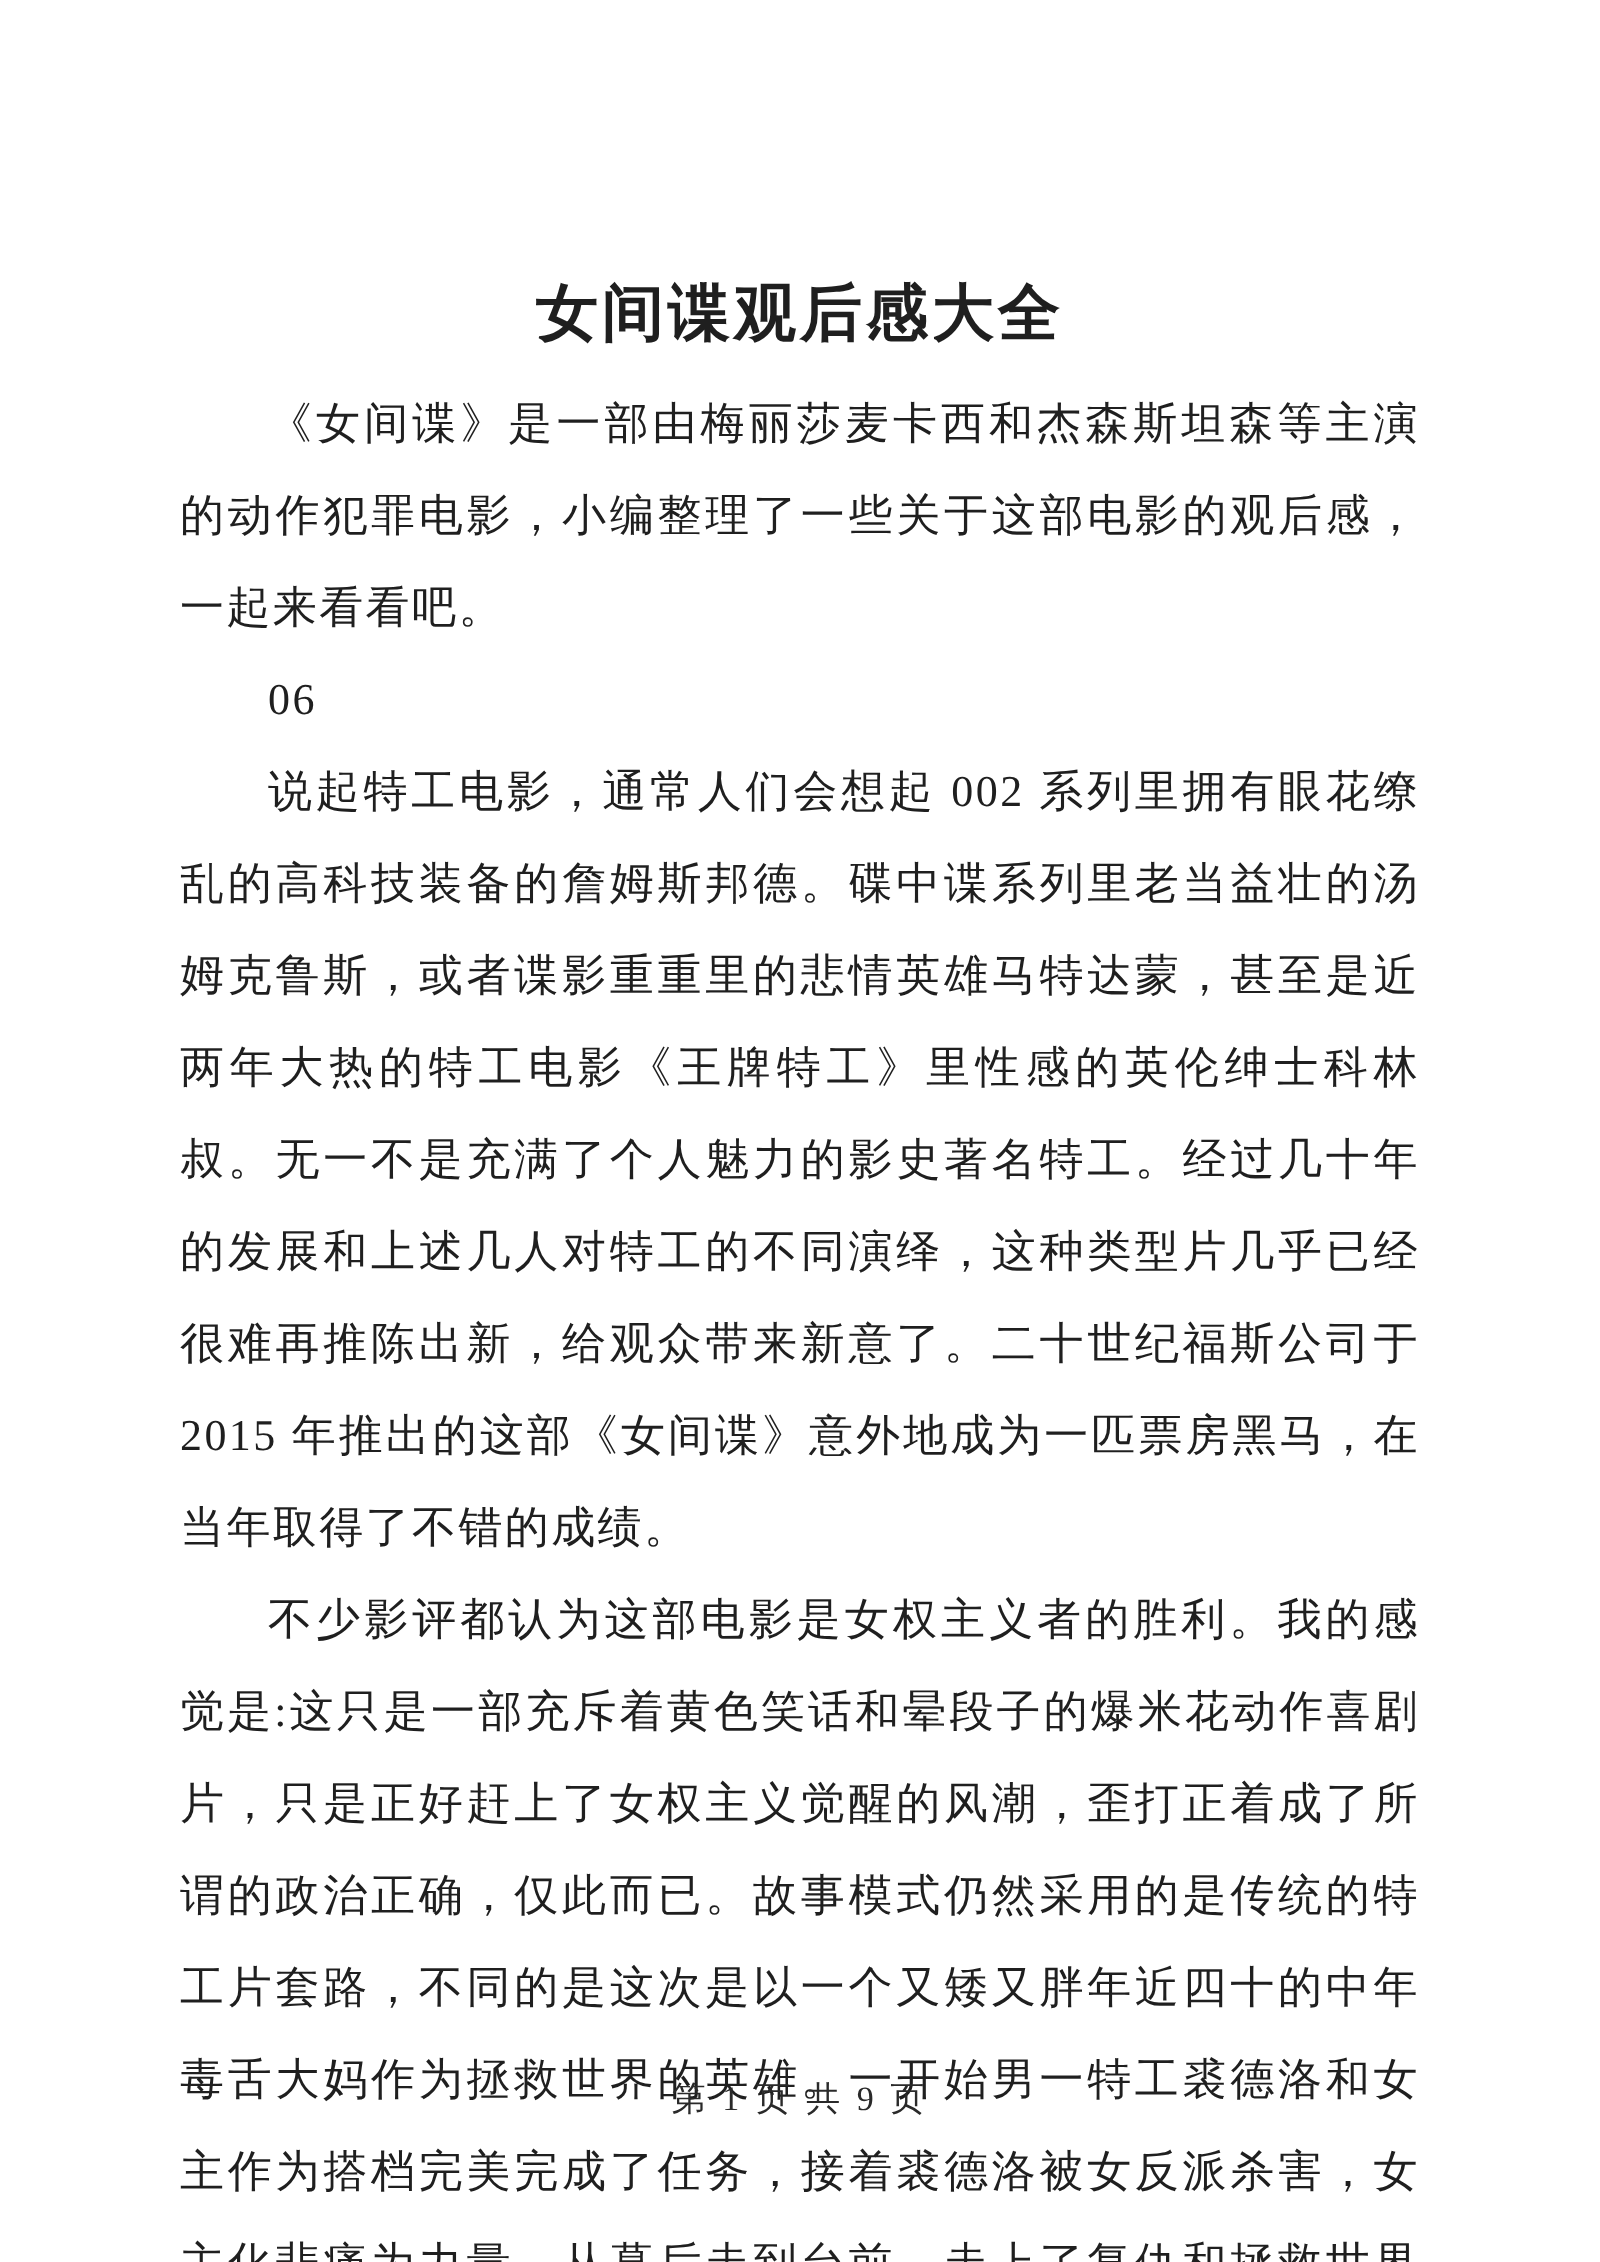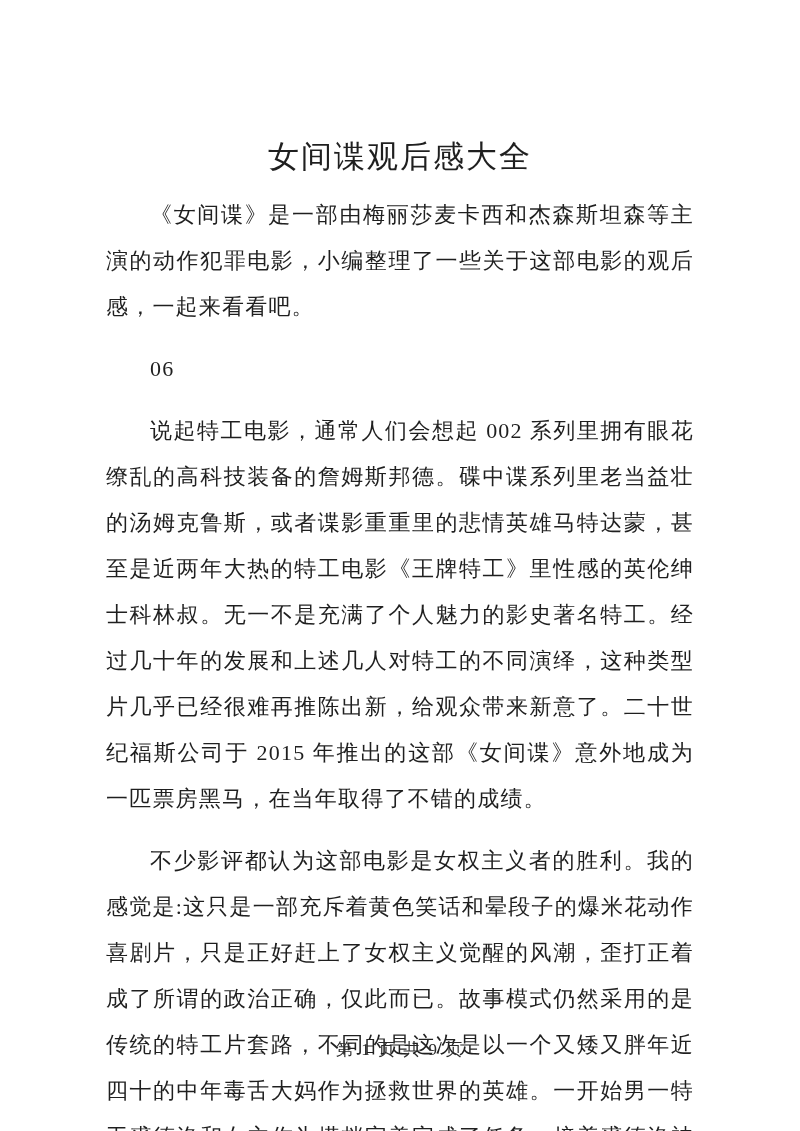--- a/index.html
+++ b/index.html
@@ -21,25 +21,25 @@
     position: absolute;
     left: 90px;
     right: 90px;
     top: 138px;
   }
   .doc-title {
     margin: 0 0 13px 0;
     text-align: center;
     font-size: 31px;
     line-height: 38px;
-    font-weight: 400;
+    font-weight: 700;
     letter-spacing: 2px;
   }
   .para {
-    margin: 16px;
+    margin: 0;
     font-size: 22px;
     line-height: 46px;
     letter-spacing: 1.2px;
     text-align: justify;
     text-justify: inter-ideograph;
     text-indent: 2em;
   }
   .footer {
     position: absolute;
     left: 0;

